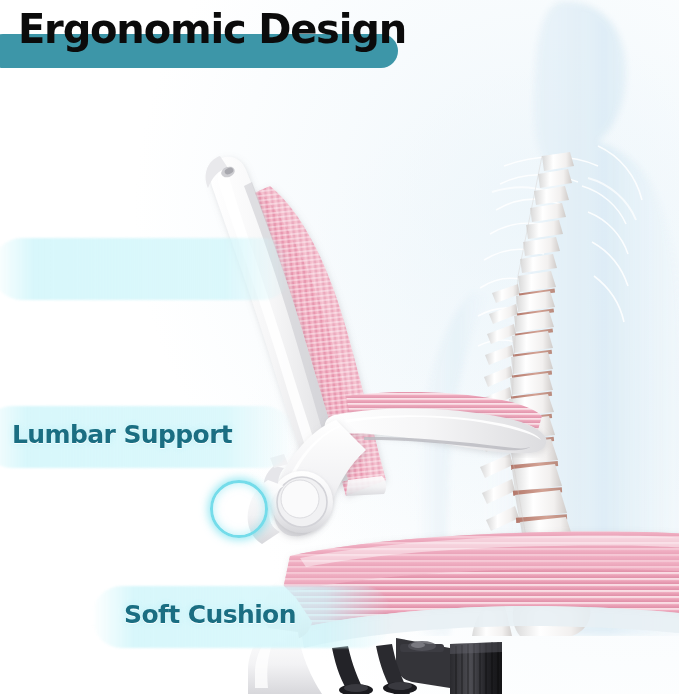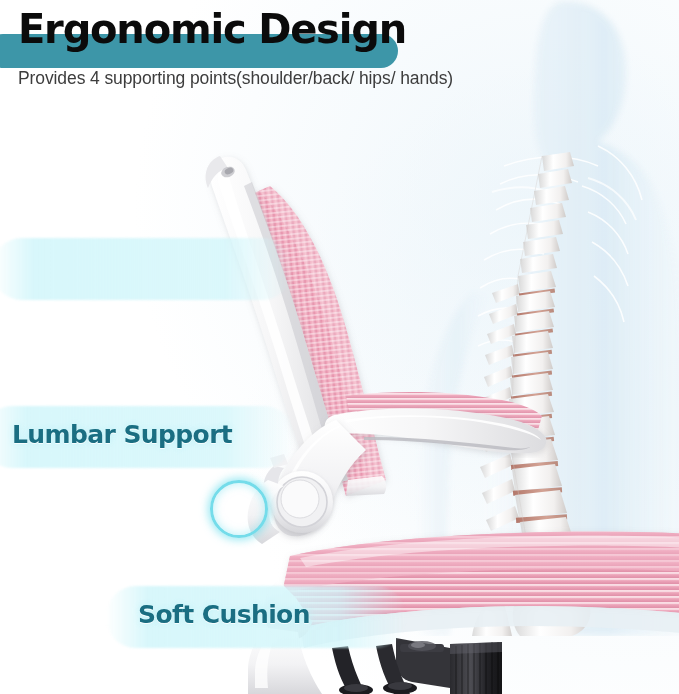--- a/index.html
+++ b/index.html
@@ -75,21 +75,21 @@
     background:transparent;
   }
 
   #co-s{left:-8px;top:238px;width:300px;}
   #co-s .label{left:58px;}
   #co-s .ring{left:218px;top:242px;width:52px;height:52px;}
 
   #co-l{left:-18px;top:406px;width:312px;}
   #co-l .label{left:30px;}
 
-  #co-c{left:106px;top:586px;width:300px;}
+  #co-c{left:92px;top:586px;width:300px;}
   #co-c .label{left:32px;}
 </style>
 </head>
 <body>
 
 <div id="stage">
 
   <div class="bg-wash"></div>
 
   <svg class="anatomy" viewBox="0 0 300 640">
@@ -422,21 +422,20 @@
     <path d="M118 500 C106 510 98 526 98 542 L98 566 L172 566
              C160 548 150 524 148 504 Z" fill="url(#frameV)" opacity=".97"></path>
     <path d="M122 506 C112 514 106 528 105 542 L105 560 L118 560
              C116 542 118 522 126 508 Z" fill="#ffffff" opacity=".8"></path>
   </svg>
 
   <div class="header">
     <div class="title-pill"></div>
     <div class="title">Ergonomic Design</div>
     <div class="desc">
-      <span>Provides 4 supporting points(shoulder/back/ hips/ hands)</span>
     </div>
   </div>
 
   <div class="callout" id="co-s">
     <div class="glow"></div>
     <div class="ring"></div>
   </div>
 
   <div class="callout" id="co-l">
     <div class="glow"></div>

